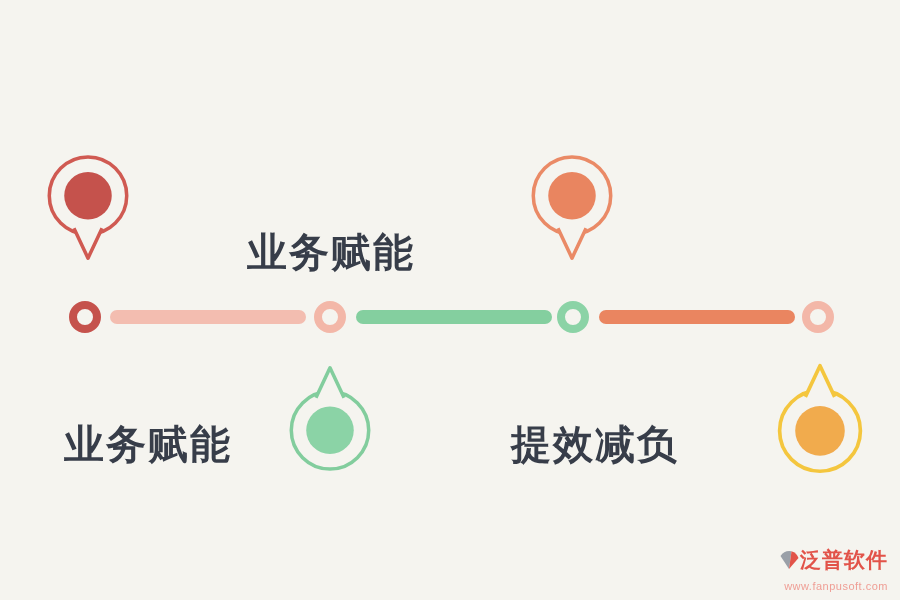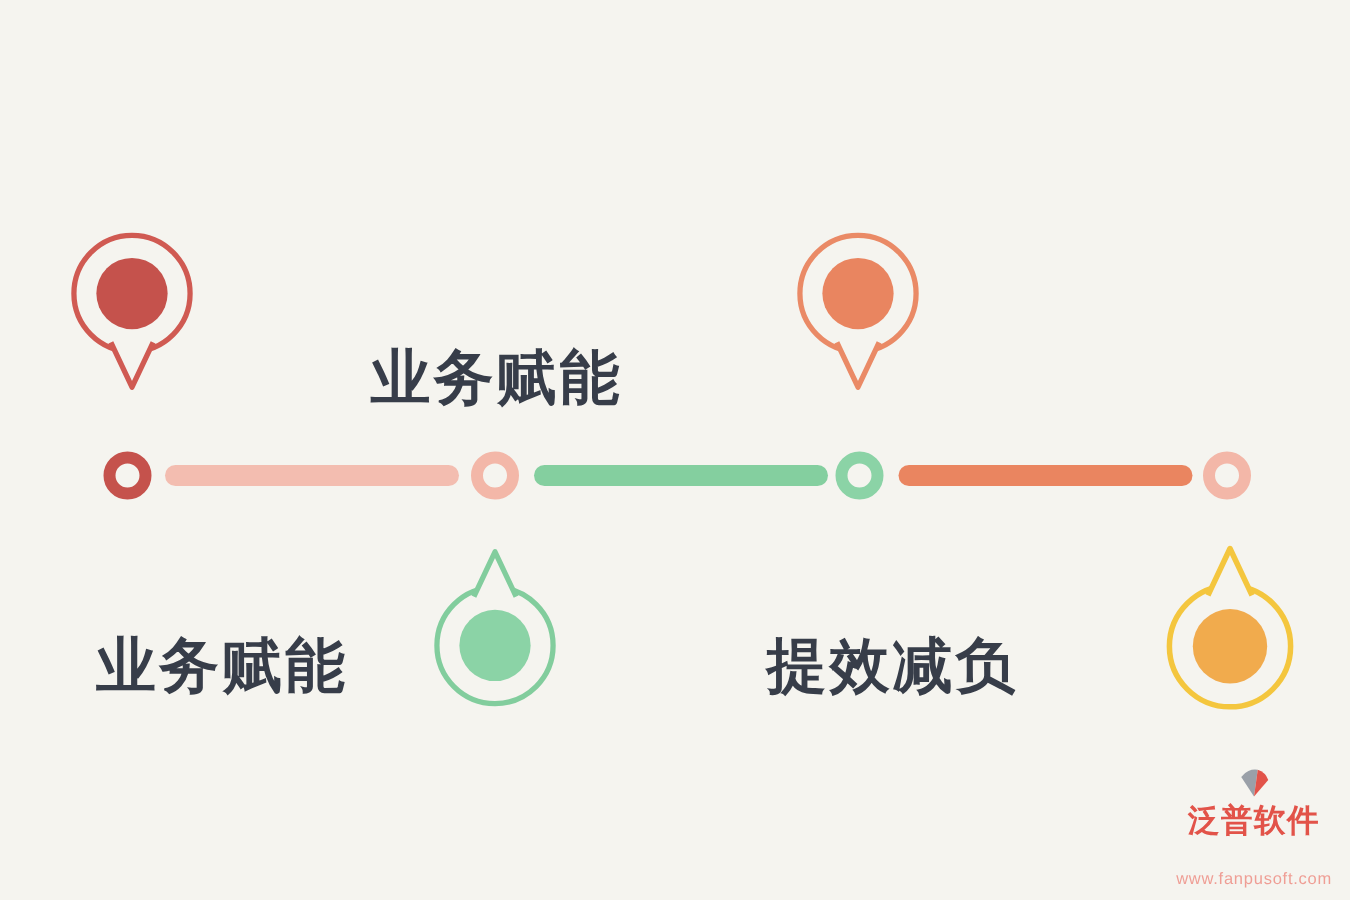--- a/index.html
+++ b/index.html
@@ -37,23 +37,23 @@
   
   .bar{height:14px;border-radius:7px;}
   .bar.b1{background:var(--bar-pink);}
   .bar.b2{background:var(--bar-green);}
   .bar.b3{background:var(--bar-orange);}
   .pin svg{display:block;}
   
   .footer{
     position:absolute;right:12px;bottom:8px;text-align:right;
   }
-  .brand-row{display:flex;align-items:center;justify-content:flex-end;gap:0;flex-direction:column;}
+  .brand-row{display:flex;align-items:center;justify-content:flex-end;gap:0;}
   .brand-name{font-size:21px;font-weight:800;color:var(--brand);letter-spacing:1px;}
-  .brand-url{font-size:11px;color:var(--brand-url);margin-top:19px;letter-spacing:0.5px;}
+  .brand-url{font-size:11px;color:var(--brand-url);margin-top:6px;letter-spacing:0.5px;}
 </style>
 </head>
 <body>
 
 <div class="canvas">
 
   <div class="abs pin" style="left:44px;top:154px;">
     <svg width="88" height="108" viewBox="0 0 100 122">
       <circle cx="50" cy="47" r="44" fill="#f5f4ef" stroke="#d05a52" stroke-width="4"></circle>
       <path d="M34,84 L50,118 L66,84" fill="#f5f4ef" stroke="#d05a52" stroke-width="4" stroke-linejoin="round"></path>

